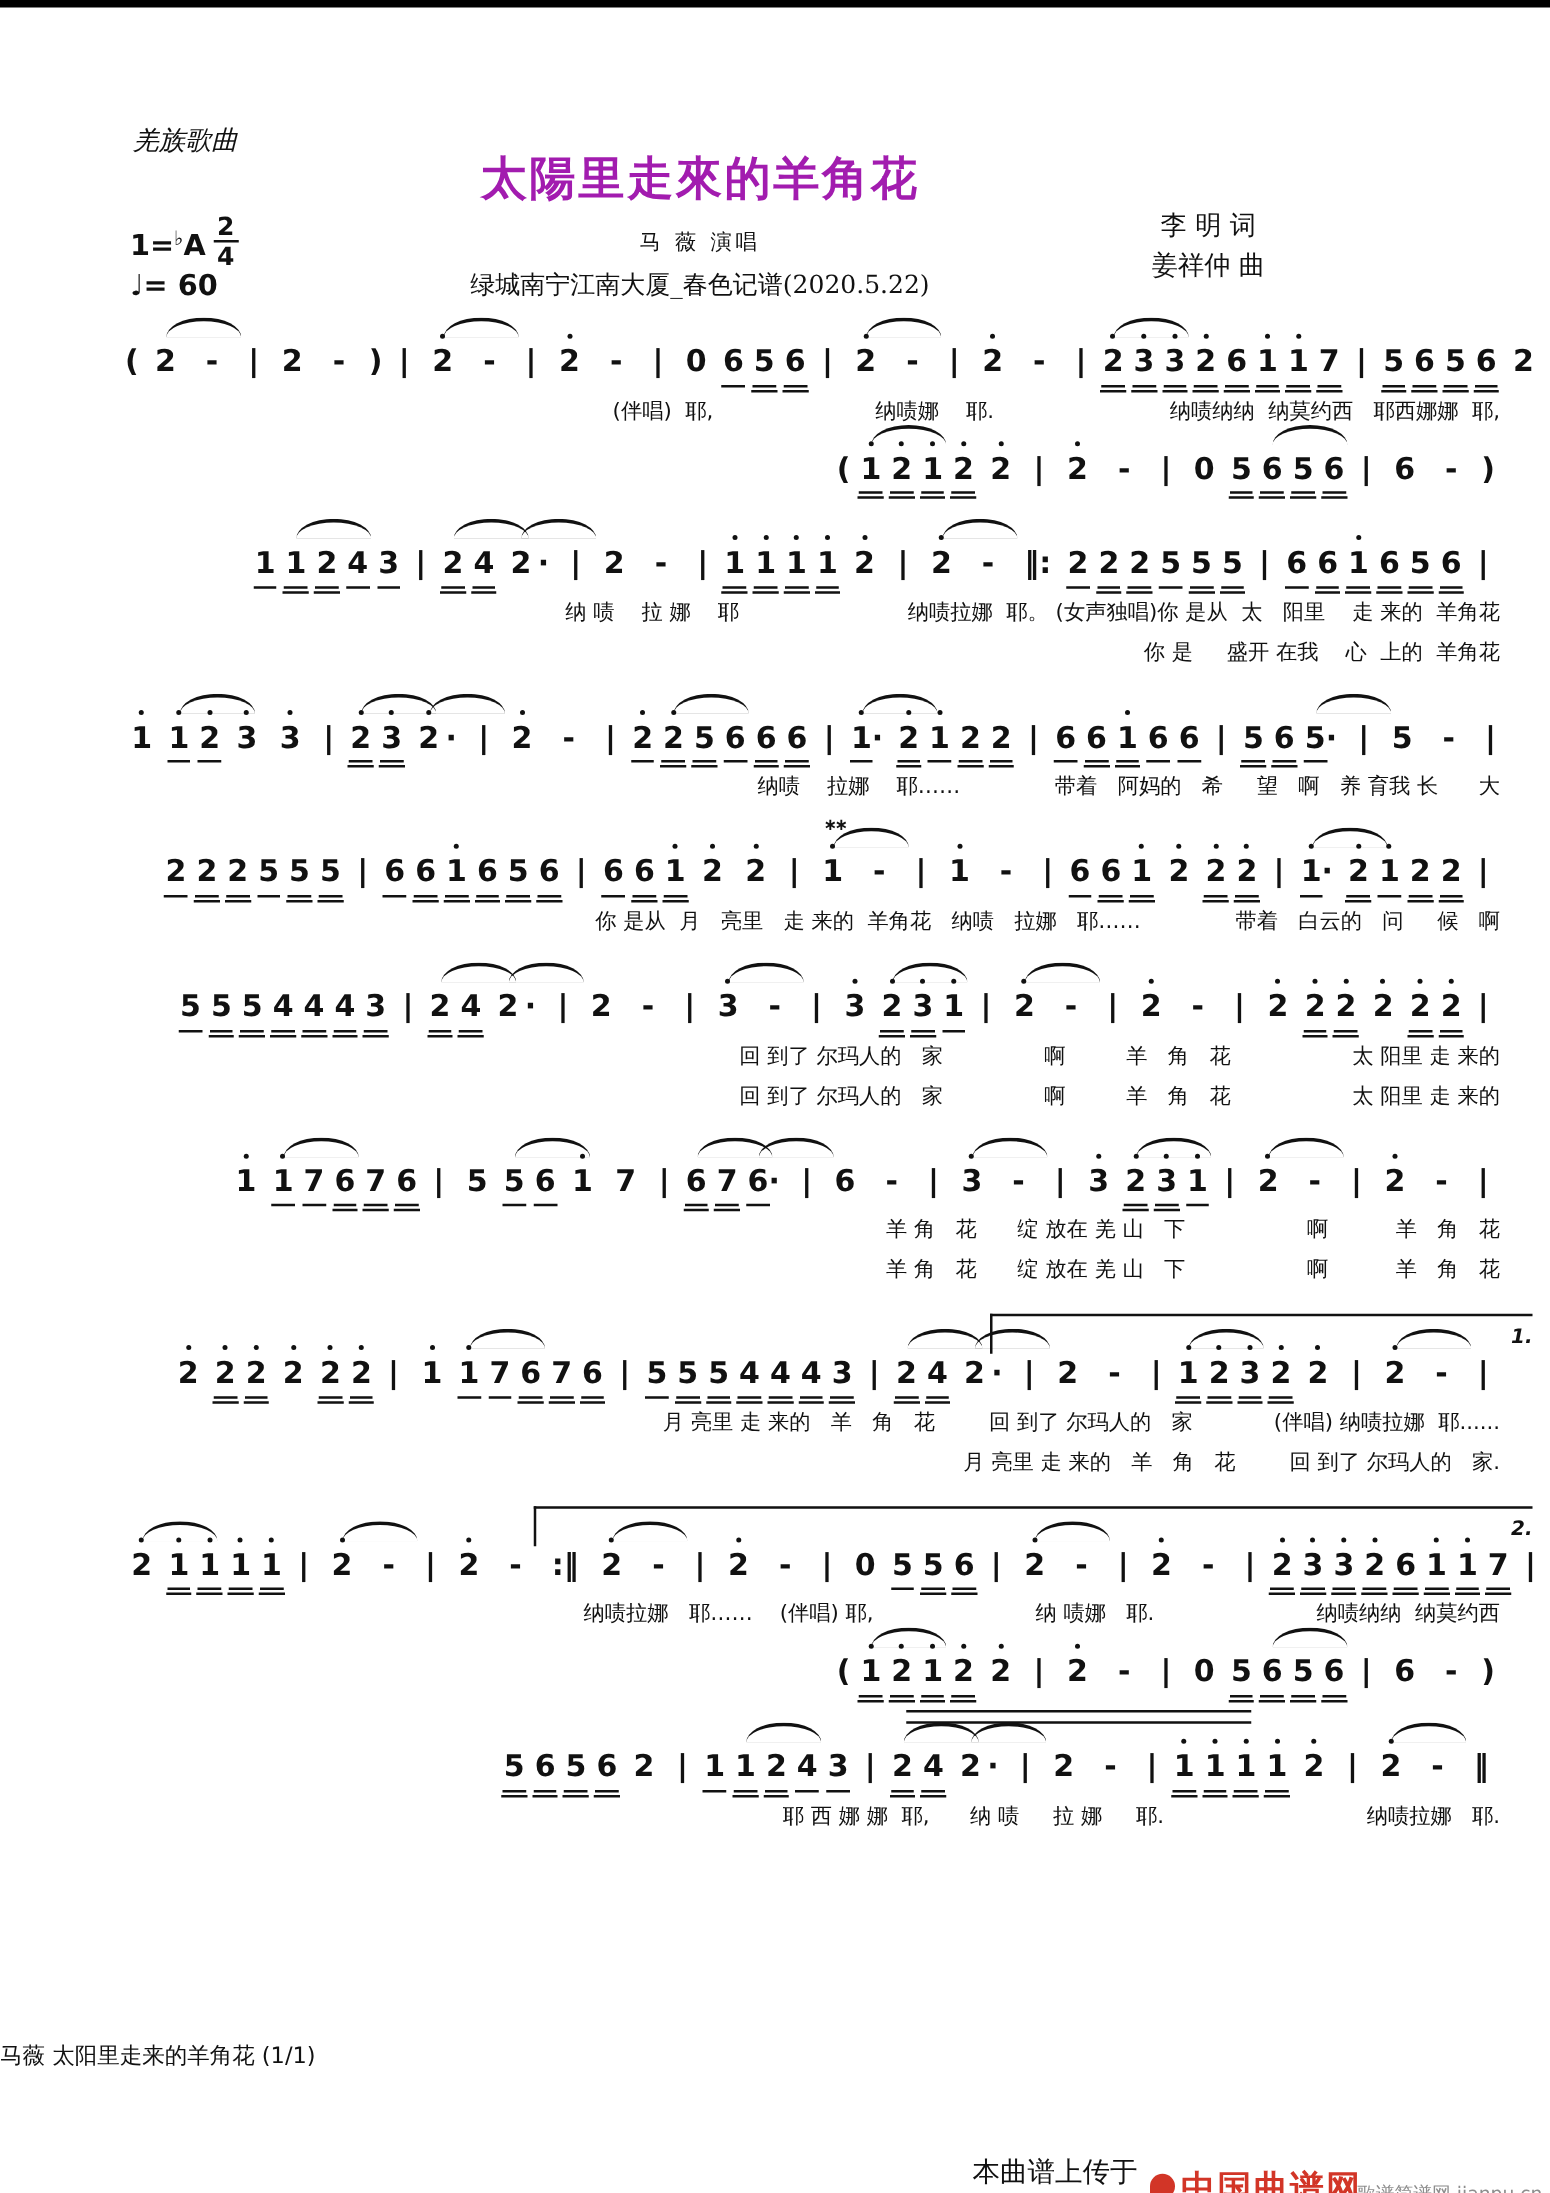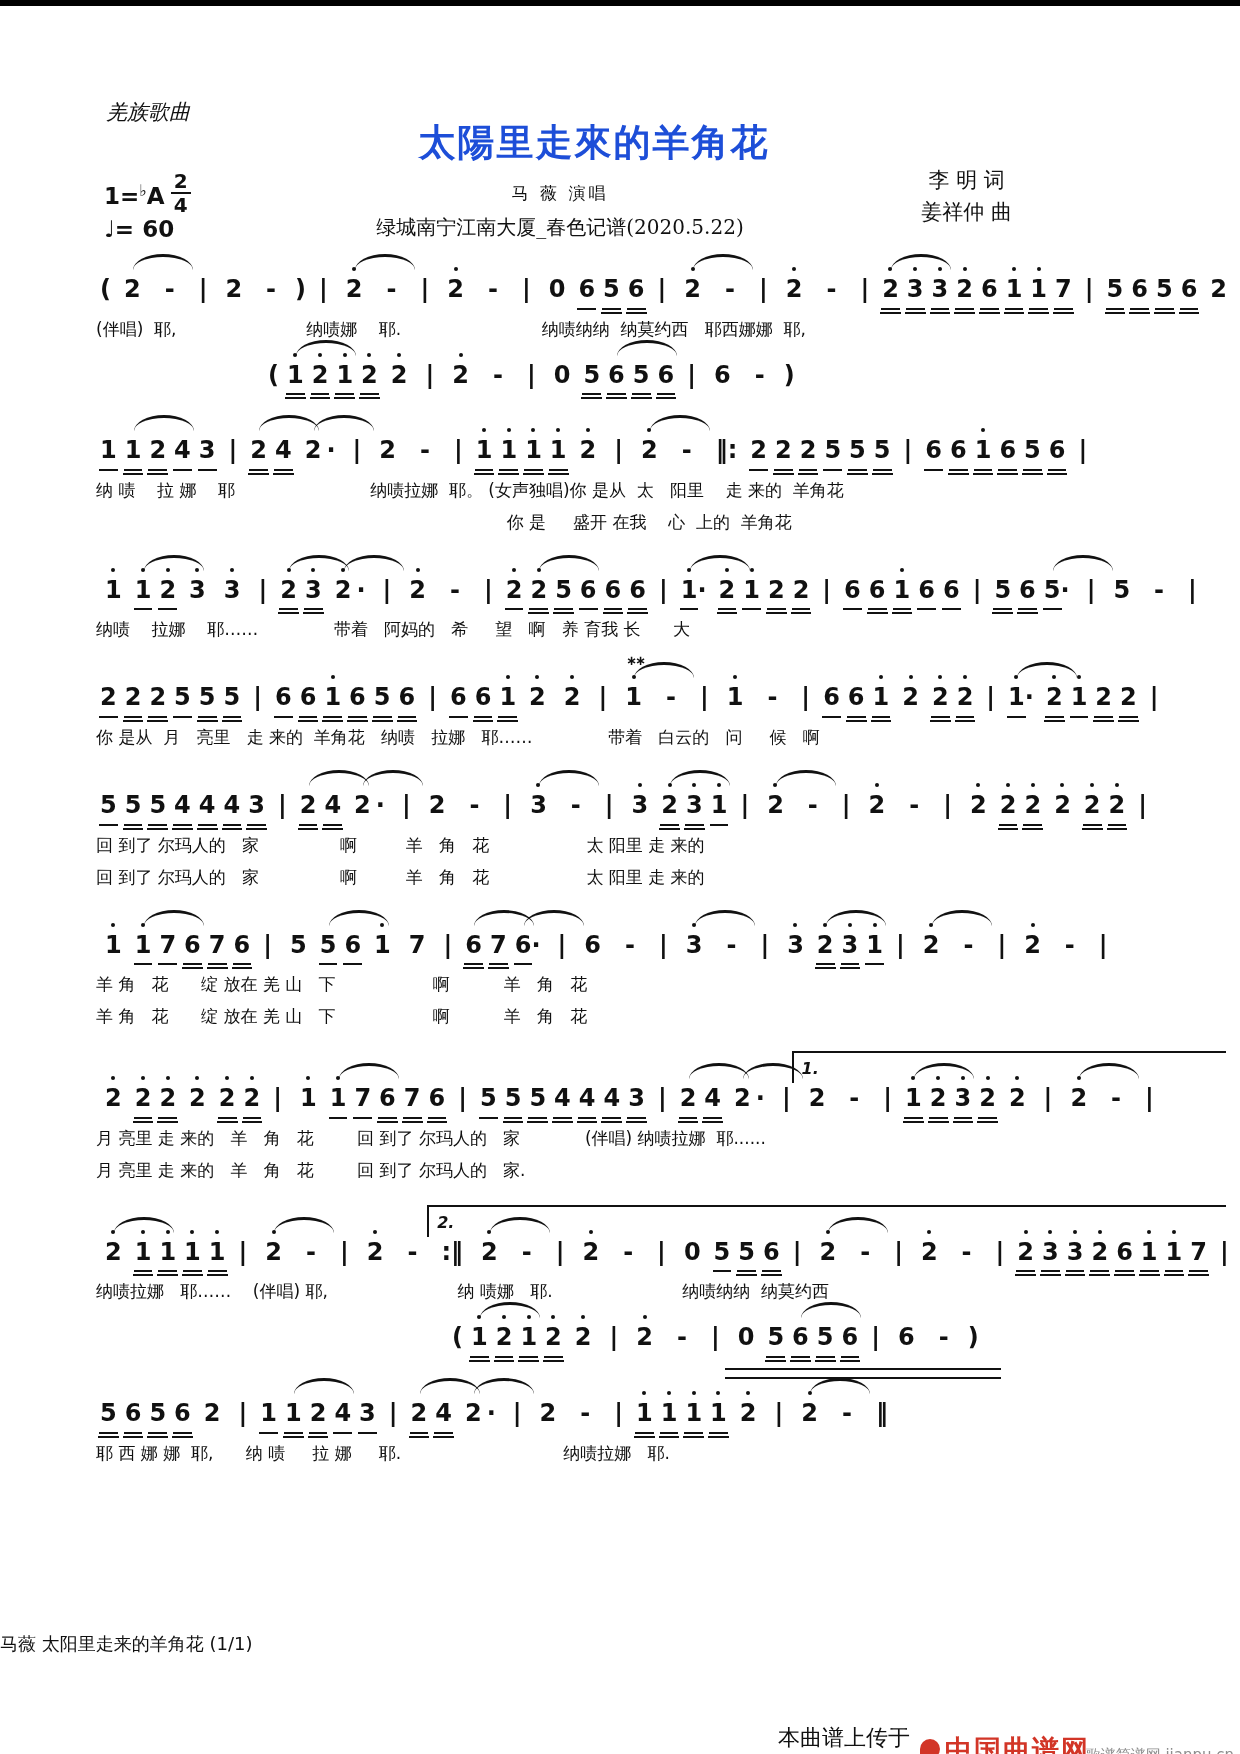--- a/index.html
+++ b/index.html
@@ -17,21 +17,21 @@
   .source{position:absolute;left:0;width:1120px;top:208px;text-align:center;font-size:20px;
           font-family:"DejaVu Serif",serif;}
   .keyblock{position:absolute;left:104px;top:165px;font-size:23px;font-weight:bold;line-height:1.3;}
   .flat{font-size:16px;vertical-align:8px;}
   .frac{display:inline-block;text-align:center;vertical-align:-8px;line-height:1;margin-left:6px;font-size:20px;}
   .frac .fn{display:block;border-bottom:2px solid #111;padding:0 3px 1px;}
   .frac .fd{display:block;padding-top:1px;}
   .credits{position:absolute;right:228px;top:158px;font-size:21px;line-height:32px;
            font-family:"DejaVu Serif",serif;text-align:center;}
   
-  .score{padding:6px 40px 0 96px;}
+  .score{padding:6px 40px 0 96px;text-align:right;}
   .system{margin-bottom:16px;}
   .notes-row{position:relative;padding-top:26px;white-space:nowrap;
              font-weight:bold;font-size:24px;line-height:1.15;}
   .notes-row.has-volta{padding-top:40px;}
   .nt{position:relative;display:inline-block;margin:0 8px;padding:0 1px 4px;}
   .nt.u1,.nt.u2{margin:0 3px;border-bottom:2px solid #111;}
   .nt.u2::after{content:"";position:absolute;left:-1px;right:-1px;bottom:-6px;border-top:2px solid #111;}
   .nt.d1::before{content:"";position:absolute;top:-9px;left:50%;transform:translateX(-50%);
                  width:4px;height:4px;border-radius:50%;background:#111;}
   .slur{position:absolute;left:10px;top:-22px;width:60px;height:13px;
@@ -58,21 +58,21 @@
   .logodot{display:inline-block;width:20px;height:20px;border-radius:50% 50% 50% 0;margin-right:5px;}
   .corner{position:absolute;right:6px;bottom:-5px;font-size:15px;color:#8d8d8d;}
 </style>
 </head>
 <body>
 
 <div class="page">
 
   <div class="header">
     <div class="genre">羌族歌曲</div>
-    <div class="title" style="color: #1d4ed8; padding-left: 34px;">太陽里走來的羊角花</div>
+    <div class="title" style="color: #a21caf;">太陽里走來的羊角花</div>
     <div class="singer">马 薇 演唱</div>
     <div class="source">绿城南宁江南大厦_春色记谱(2020.5.22)</div>
     <div class="keyblock">
       <div><span>1=</span><span class="flat">♭</span><span>A</span><span class="frac"><span class="fn">2</span><span class="fd">4</span></span></div>
       <div>♩= 60</div>
     </div>
     <div class="credits">
       <div>李  明 词</div>
       <div>姜祥仲 曲</div>
     </div>

